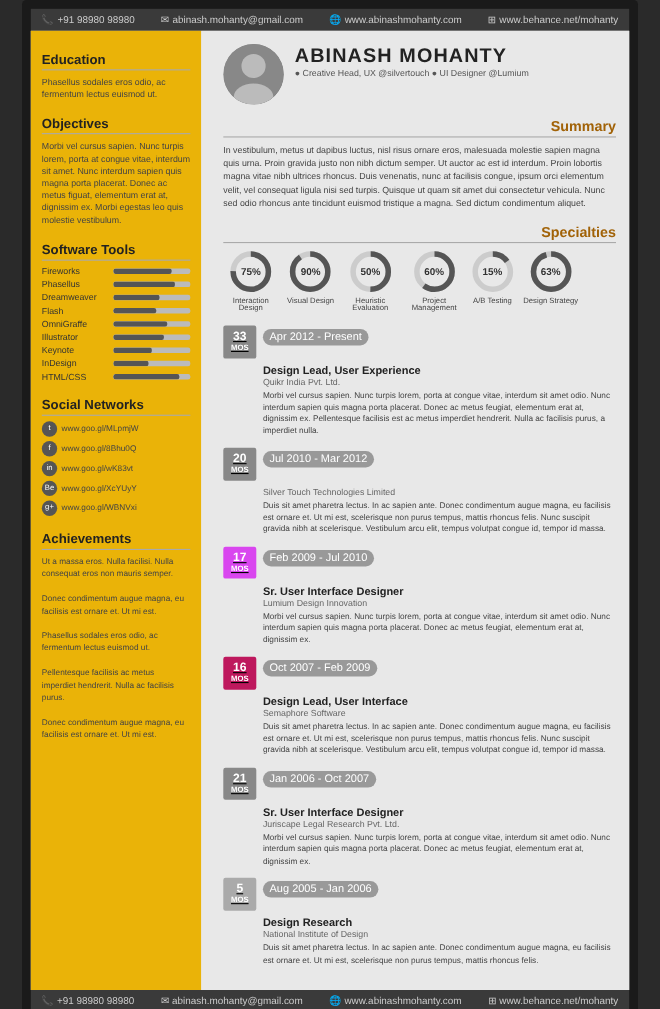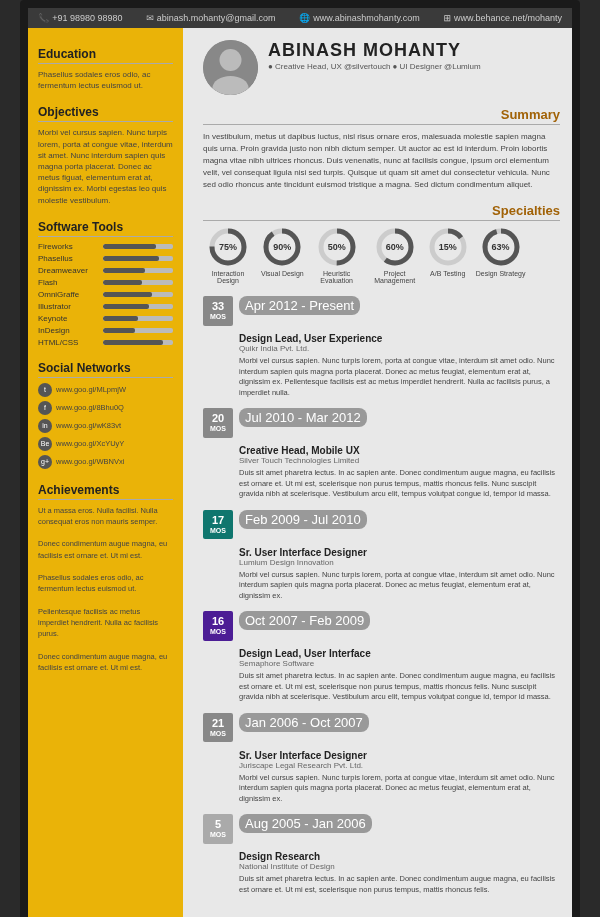--- a/index.html
+++ b/index.html
@@ -225,20 +225,21 @@
     .work-item {
       display: flex;
       gap: 6px;
       margin-bottom: 10px;
     }
     .work-badge-col {
       display: flex;
       flex-direction: column;
       gap: 3px;
       flex-shrink: 0;
+      text-decoration: underline;
     }
     .work-badge {
       background: #777;
       color: #fff;
       font-size: 8px;
       font-weight: bold;
       text-align: center;
       padding: 4px 3px;
       border-radius: 2px;
       width: 30px;
@@ -251,21 +252,21 @@
     .work-badge .unit {
       font-size: 7px;
     }
     .work-timeline {
       flex: 1;
     }
     .work-date {
       display: inline-block;
       background: #999;
       color: #fff;
-      font-size: 13px;
+      font-size: 10px;
       padding: 2px 6px;
       border-radius: 8px;
       margin-bottom: 18px;
     }
     .work-title {
       font-size: 10px;
       font-weight: bold;
       color: #222;
     }
     .work-company {
@@ -519,42 +520,41 @@
   </div>
           <div class="work-item">
     <div class="work-badge-col">
       <div class="work-badge" style="background:#888">
         <div class="years">20</div>
         <div class="unit">MOS</div>
       </div>
     </div>
     <div class="work-timeline">
       <span class="work-date">Jul 2010 - Mar 2012</span>
-      <div class="work-title">Creative Head, Mobile UX</div>
       <div class="work-company">Silver Touch Technologies Limited</div>
       <div class="work-desc">Duis sit amet pharetra lectus. In ac sapien ante. Donec condimentum augue magna, eu facilisis est ornare et. Ut mi est, scelerisque non purus tempus, mattis rhoncus felis. Nunc suscipit gravida nibh at scelerisque. Vestibulum arcu elit, tempus volutpat congue id, tempor id massa.</div>
     </div>
   </div>
           <div class="work-item">
     <div class="work-badge-col">
-      <div class="work-badge" style="background:#0f766e">
+      <div class="work-badge" style="background:#d946ef">
         <div class="years">17</div>
         <div class="unit">MOS</div>
       </div>
     </div>
     <div class="work-timeline">
       <span class="work-date">Feb 2009 - Jul 2010</span>
       <div class="work-title">Sr. User Interface Designer</div>
       <div class="work-company">Lumium Design Innovation</div>
       <div class="work-desc">Morbi vel cursus sapien. Nunc turpis lorem, porta at congue vitae, interdum sit amet odio. Nunc interdum sapien quis magna porta placerat. Donec ac metus feugiat, elementum erat at, dignissim ex.</div>
     </div>
   </div>
           <div class="work-item">
     <div class="work-badge-col">
-      <div class="work-badge" style="background:#4c1d95">
+      <div class="work-badge" style="background:#be185d">
         <div class="years">16</div>
         <div class="unit">MOS</div>
       </div>
     </div>
     <div class="work-timeline">
       <span class="work-date">Oct 2007 - Feb 2009</span>
       <div class="work-title">Design Lead, User Interface</div>
       <div class="work-company">Semaphore Software</div>
       <div class="work-desc">Duis sit amet pharetra lectus. In ac sapien ante. Donec condimentum augue magna, eu facilisis est ornare et. Ut mi est, scelerisque non purus tempus, mattis rhoncus felis. Nunc suscipit gravida nibh at scelerisque. Vestibulum arcu elit, tempus volutpat congue id, tempor id massa.</div>
     </div>

